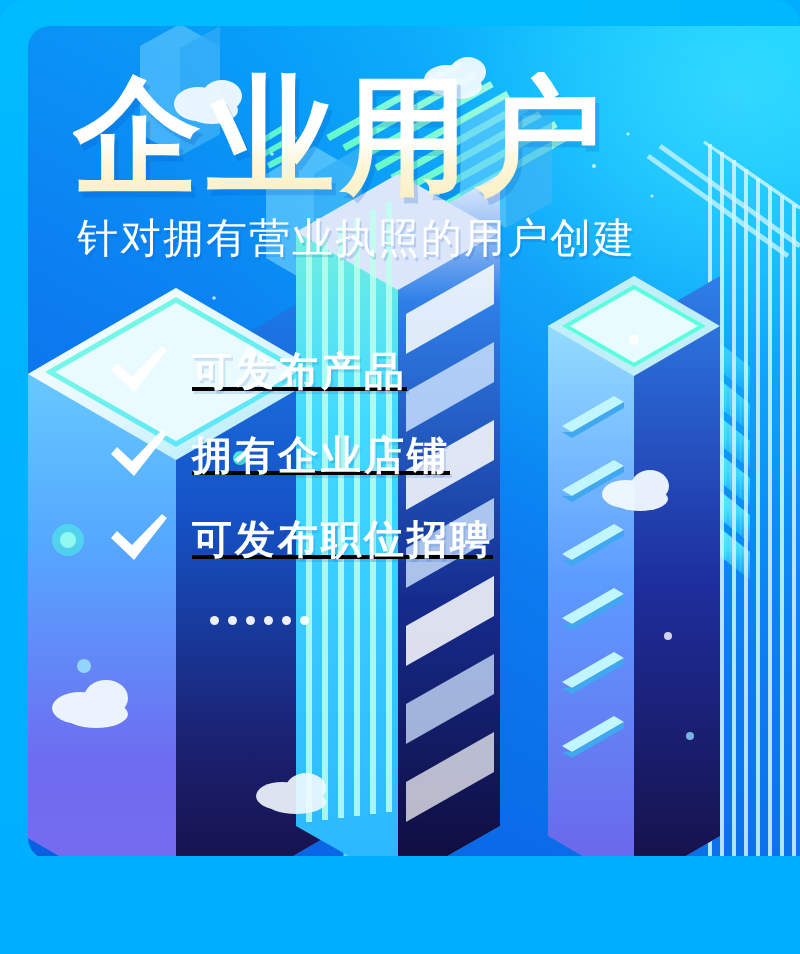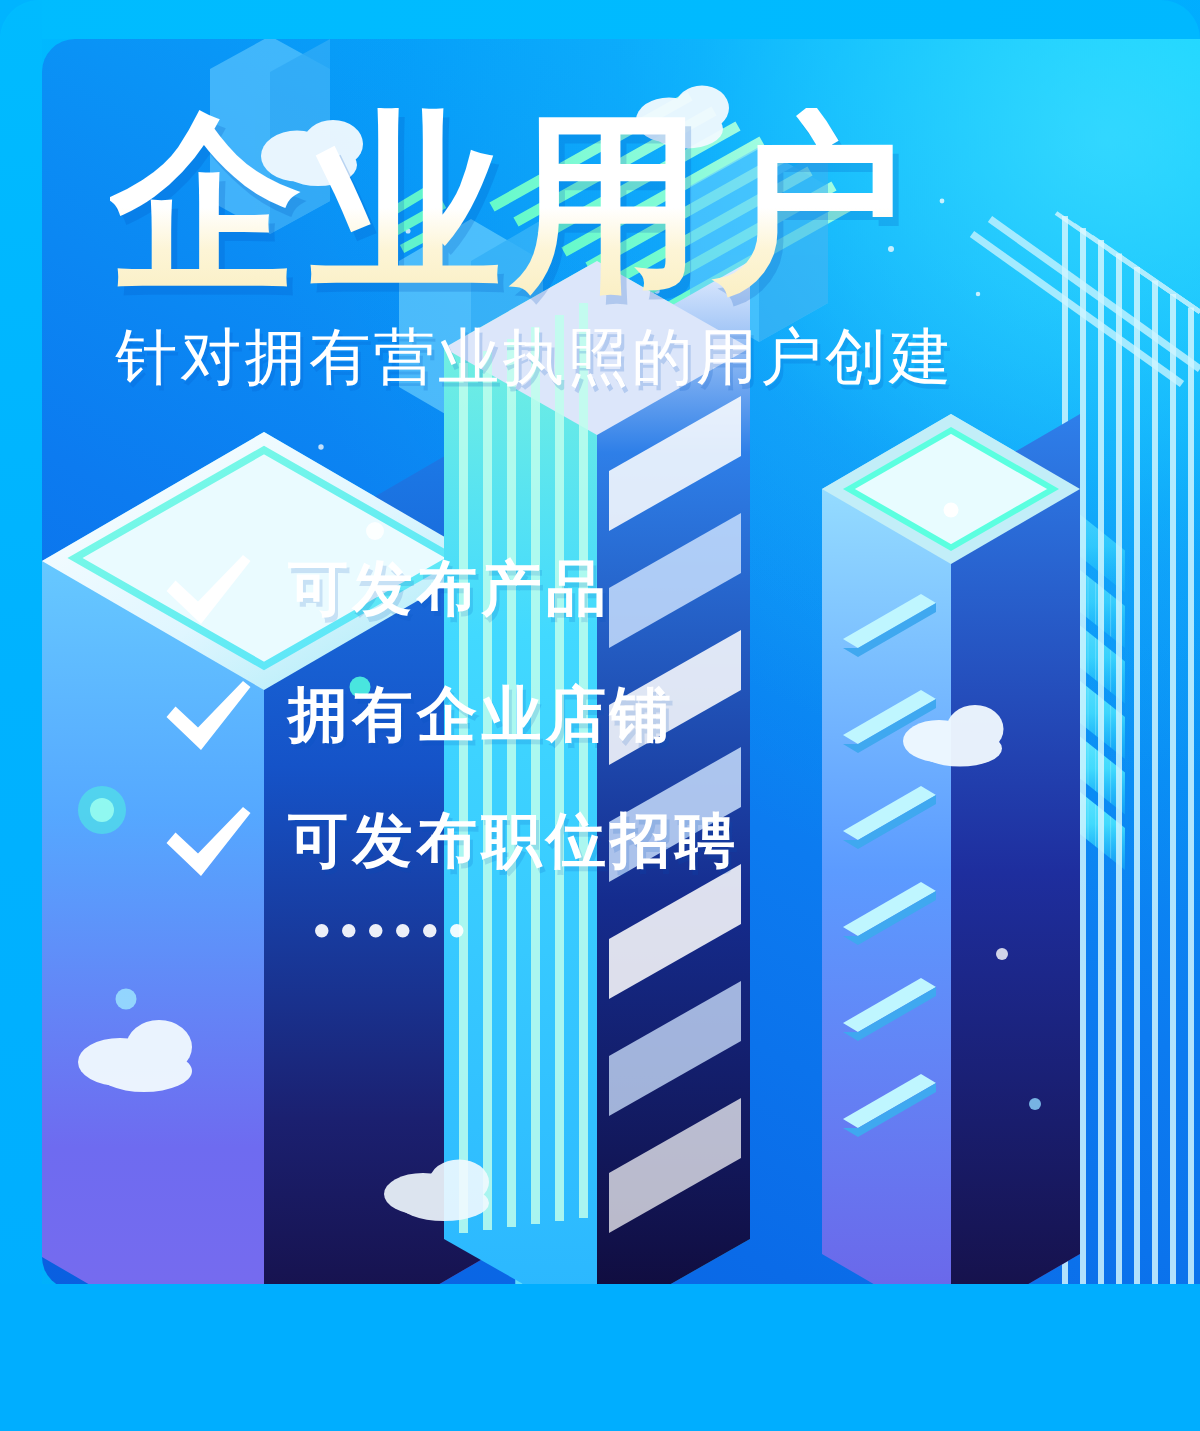--- a/index.html
+++ b/index.html
@@ -47,21 +47,21 @@
     filter:drop-shadow(4px 6px 0 rgba(0,80,190,0.20));
   }
   .subtitle{
     margin:16px 0 0 4px;font-size:41px;line-height:1.1;font-weight:normal;
     color:#FFFFFF;letter-spacing:2px;white-space:nowrap;
     text-shadow:2px 3px 0 rgba(0,85,195,0.18);
   }
 
   
   .features{position:absolute;left:80px;top:318px;z-index:40;}
-  .feature-row{display:flex;align-items:flex-end;height:76px;margin-bottom:8px;}
+  .feature-row{display:flex;align-items:flex-start;height:76px;margin-bottom:8px;text-decoration:underline;}
   .check-icon{width:62px;height:52px;flex:none;margin-right:22px;}
   .feature-text{
     font-size:40px;font-weight:bold;color:#FFFFFF;letter-spacing:3px;
     white-space:nowrap;text-shadow:2px 3px 0 rgba(0,80,190,0.15);
   }
 
   
   .dots{position:absolute;left:182px;top:590px;display:flex;gap:9px;z-index:40;}
   .dot{width:9px;height:9px;border-radius:50%;background:#FFFFFF;opacity:.92;}
 

